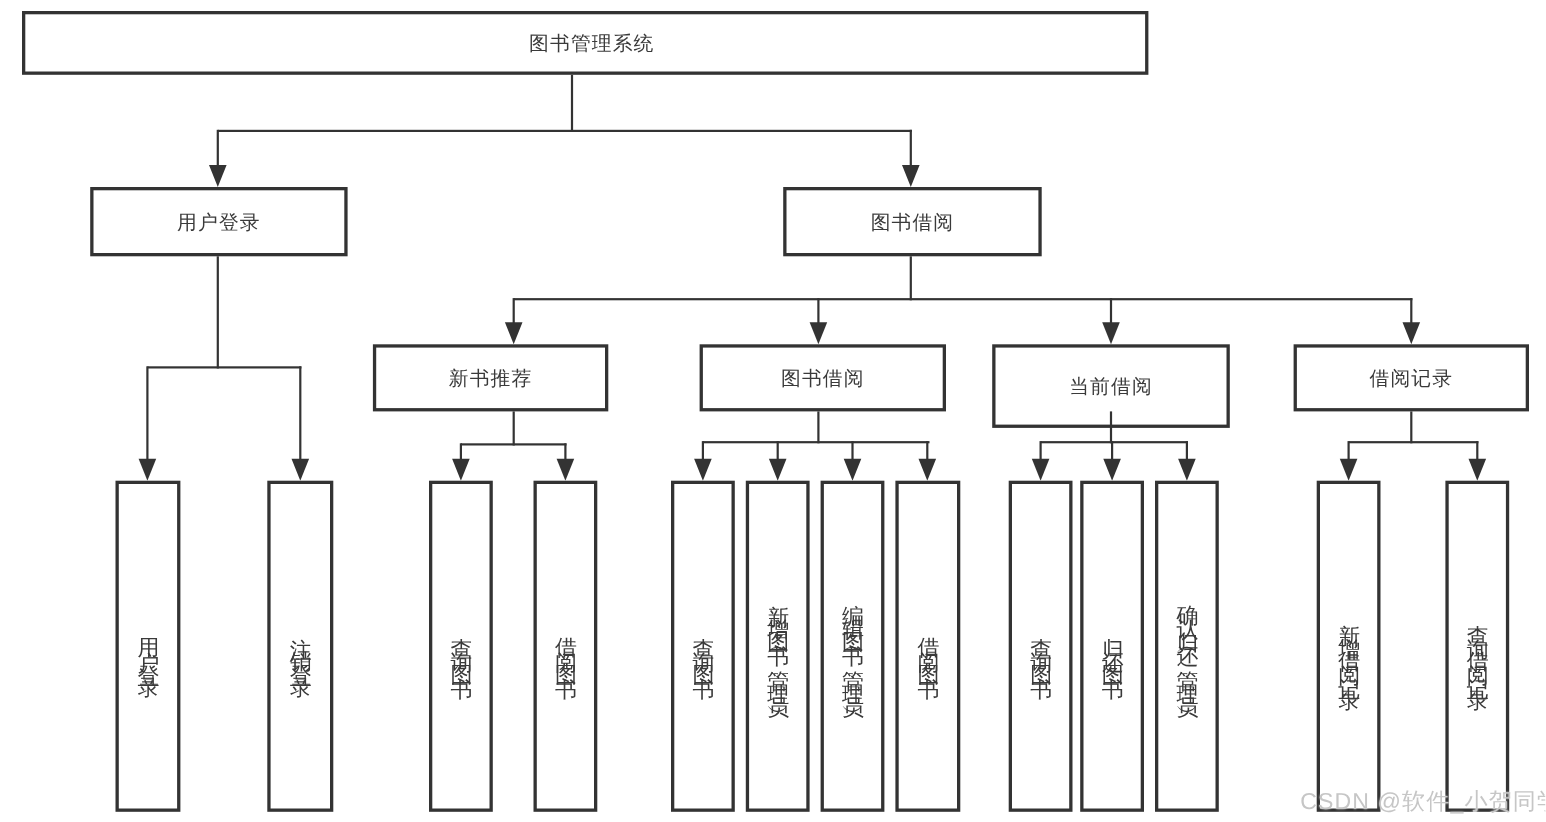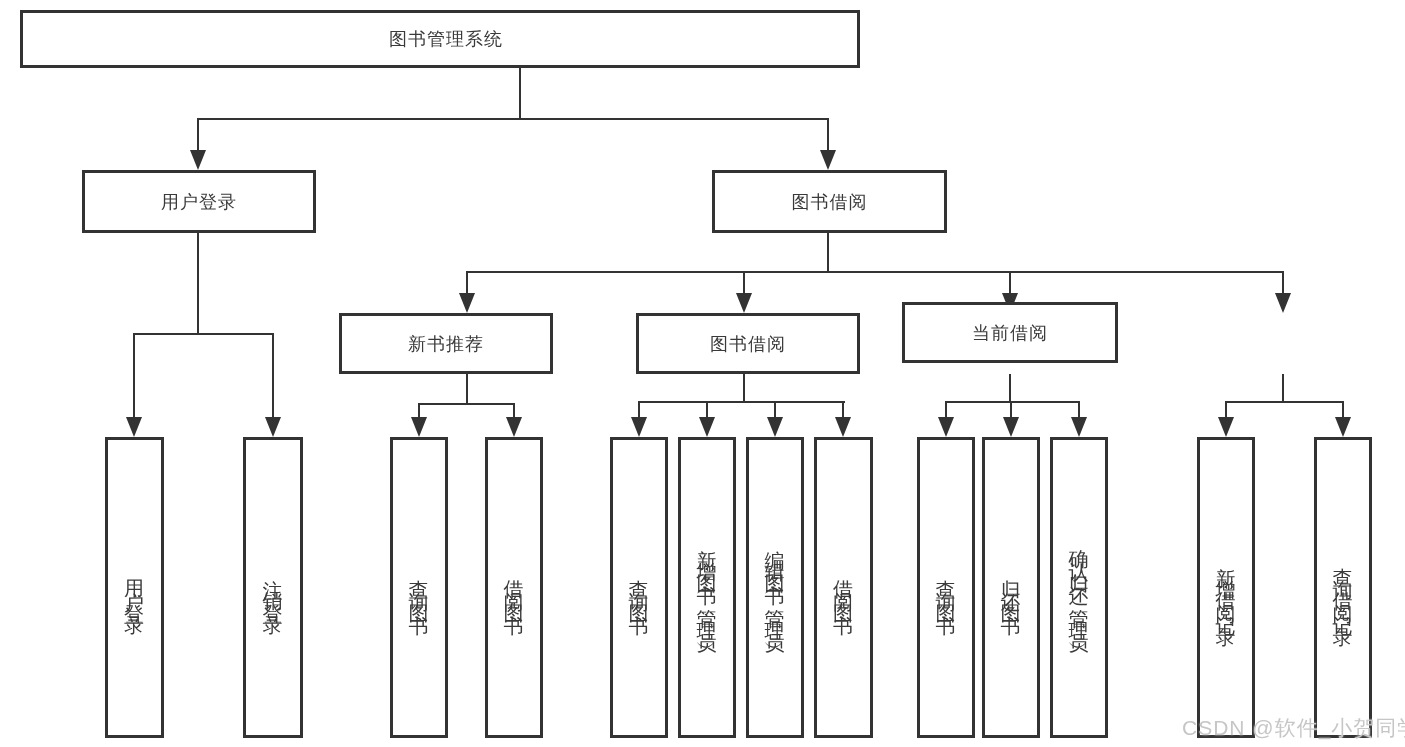--- a/index.html
+++ b/index.html
@@ -30,21 +30,21 @@
   .watermark {
     position:absolute; left:1182px; top:714px; font-size:21px; color:#c6c6c6;
     z-index:5; text-shadow:0 0 2px #ffffff; letter-spacing:1px; white-space:nowrap;
   }
 </style>
 </head>
 <body>
 
 <div class="stage">
 
-  <div class="node" style="left:20px; top:10px; width:840px; height:58px;padding-left:12px;">图书管理系统</div>
+  <div class="node" style="left:20px; top:10px; width:1024px; height:58px;padding-left:12px;">图书管理系统</div>
 
   <div class="vl" style="left:519px; top:68px; height:52px;"></div>
   <div class="hl" style="left:198px; top:118px; width:631px;"></div>
   <div class="vl" style="left:197px; top:118px; height:36px;"></div>
   <div class="arr" style="left:190px; top:150px;"></div>
   <div class="vl" style="left:827px; top:118px; height:36px;"></div>
   <div class="arr" style="left:820px; top:150px;"></div>
 
   <div class="node" style="left:82px; top:170px; width:234px; height:63px;">用户登录</div>
   <div class="node" style="left:712px; top:170px; width:235px; height:63px;">图书借阅</div>
@@ -62,21 +62,22 @@
   <div class="arr" style="left:459px; top:293px;"></div>
   <div class="vl" style="left:743px; top:271px; height:26px;"></div>
   <div class="arr" style="left:736px; top:293px;"></div>
   <div class="vl" style="left:1009px; top:271px; height:26px;"></div>
   <div class="arr" style="left:1002px; top:293px;"></div>
   <div class="vl" style="left:1282px; top:271px; height:26px;"></div>
   <div class="arr" style="left:1275px; top:293px;"></div>
 
   <div class="node" style="left:339px; top:313px; width:214px; height:61px;">新书推荐</div>
   <div class="node" style="left:636px; top:313px; width:224px; height:61px;">图书借阅</div>
-  <div class="node" style="left:902px; top:302px; width:216px; height:61px;">当前借阅</div>
+  <div class="node" style="left:902px; top:313px; width:216px; height:76px;">当前借阅</div>
+  <div class="node" style="left:1176px; top:313px; width:214px; height:61px;">借阅记录</div>
 
   <div class="vl" style="left:466px; top:374px; height:31px;"></div>
   <div class="hl" style="left:419px; top:403px; width:96px;"></div>
   <div class="vl" style="left:418px; top:403px; height:20px;"></div>
   <div class="arr" style="left:411px; top:417px;"></div>
   <div class="vl" style="left:513px; top:403px; height:20px;"></div>
   <div class="arr" style="left:506px; top:417px;"></div>
 
   <div class="vl" style="left:743px; top:374px; height:29px;"></div>
   <div class="hl" style="left:639px; top:401px; width:206px;"></div>

